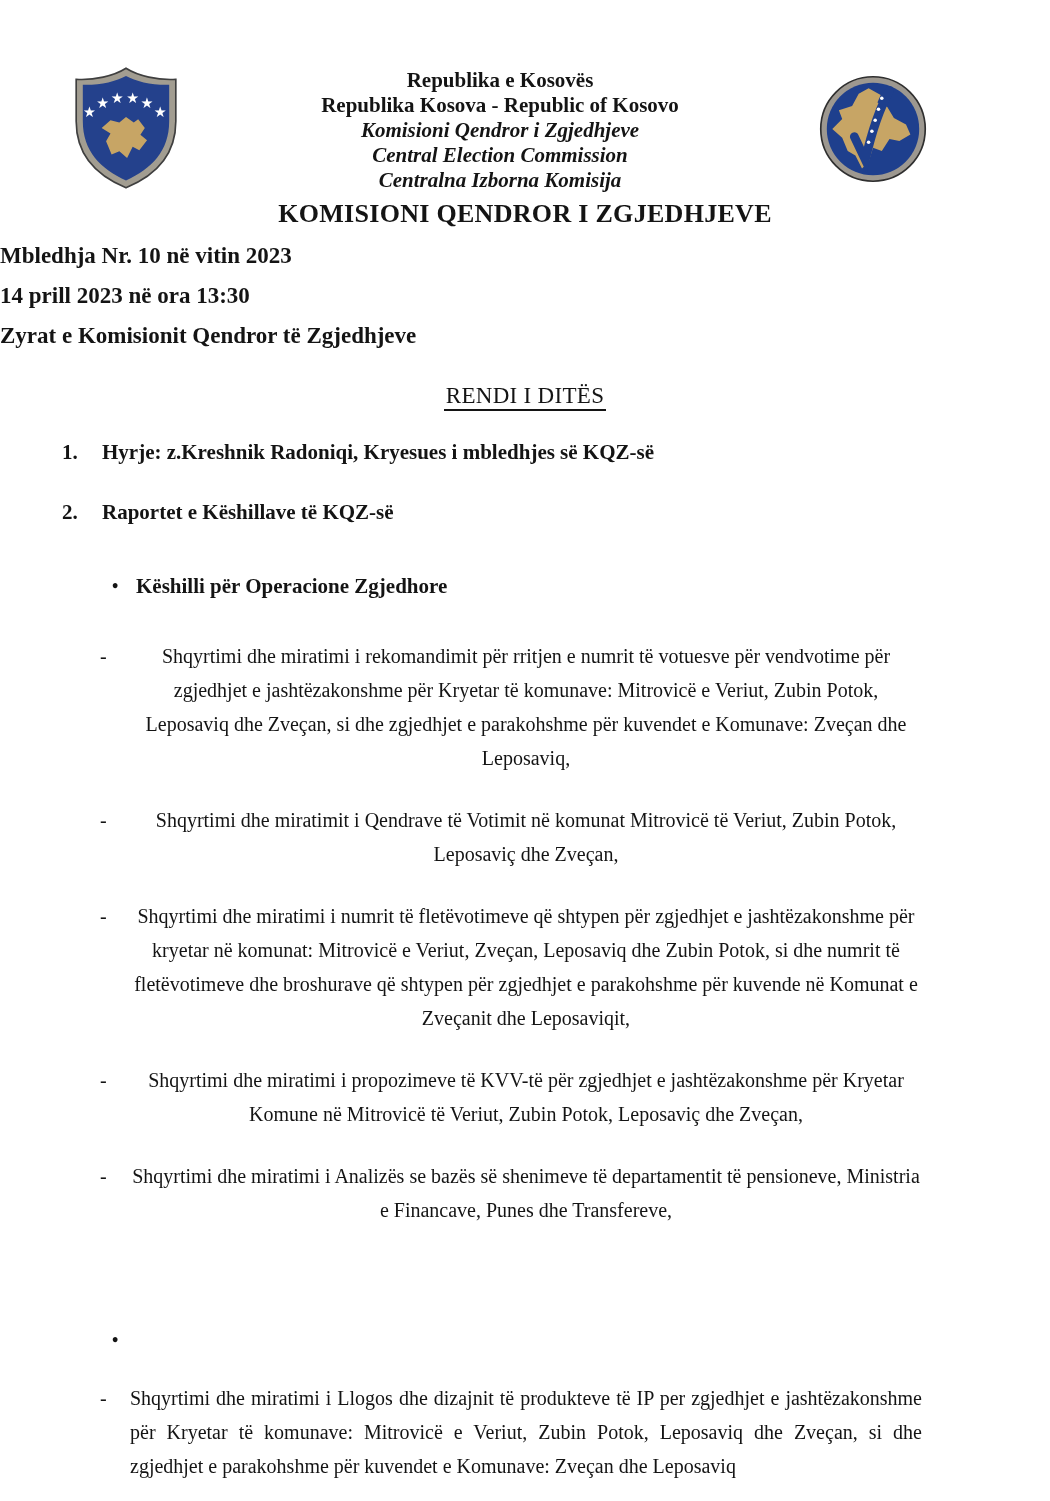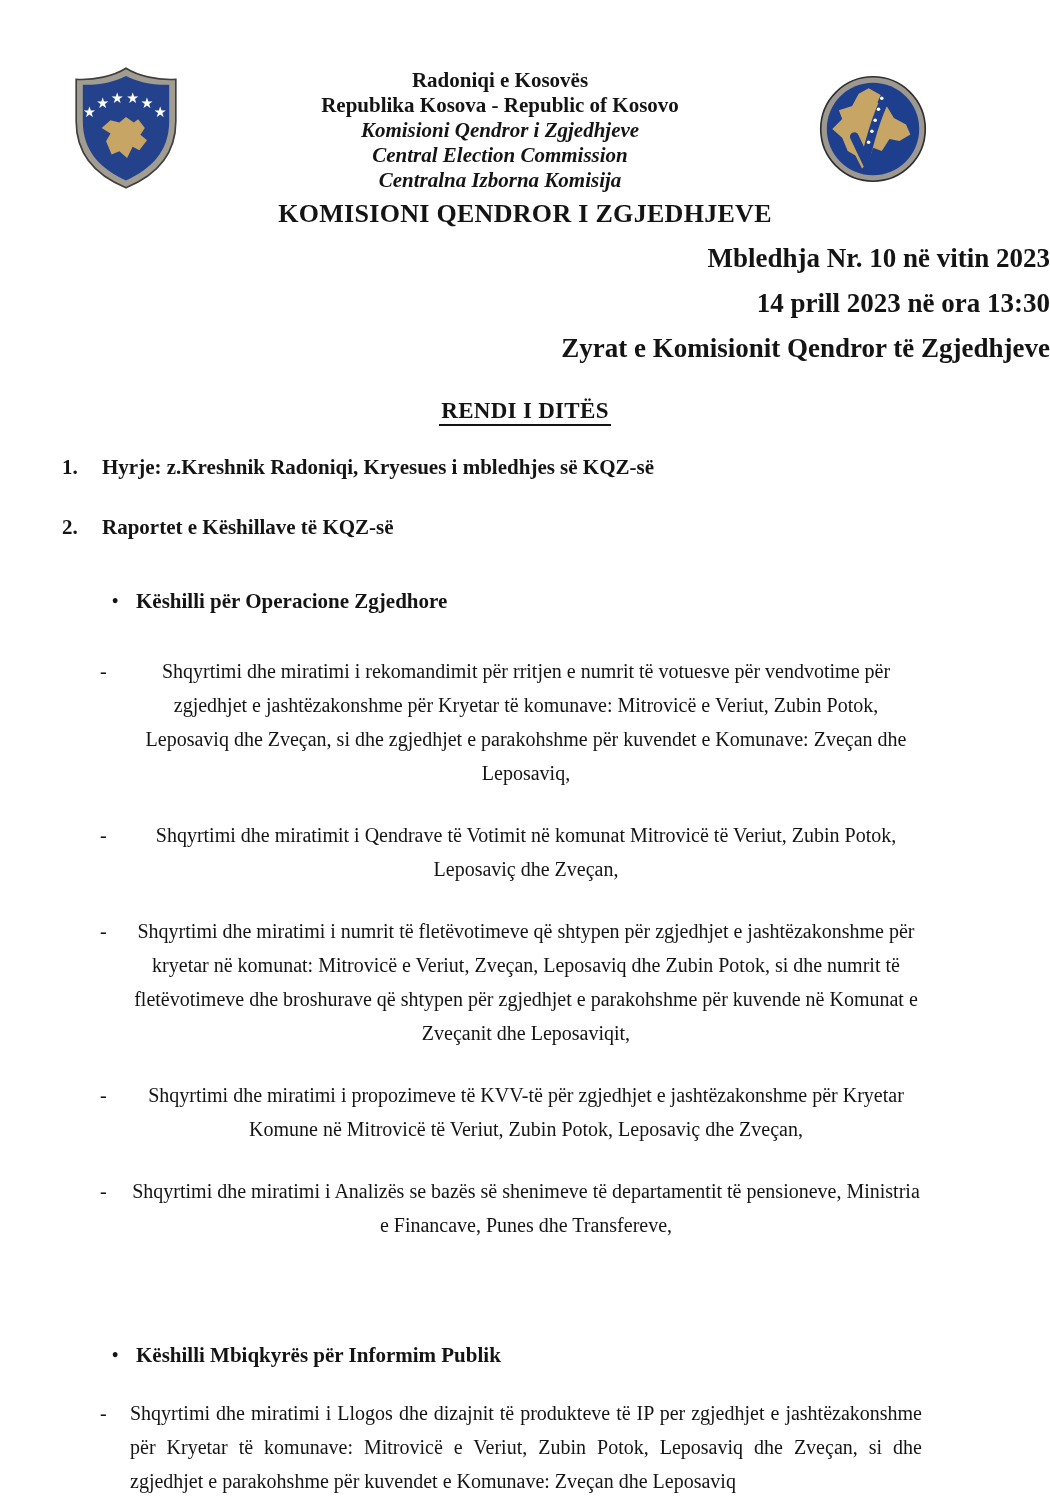--- a/index.html
+++ b/index.html
@@ -17,24 +17,24 @@
   
   .header { display: flex; align-items: flex-start; padding: 0 122px 0 70px; }
   .logo-left svg  { width: 112px; height: 124px; display: block; }
   .logo-right svg { width: 110px; height: 110px; display: block; margin-top: 8px; }
   .header-center { flex: 1; text-align: center; padding-top: 2px; }
   .h-line { font-size: 21px; line-height: 25px; font-weight: bold; white-space: nowrap; }
   .h-line.italic { font-style: italic; }
 
   
   .doc-title { text-align: center; font-weight: bold; font-size: 26px; margin-top: 6px; letter-spacing: 0.3px; }
-  .subtitle  { text-align: right; font-weight: bold; font-size: 27px; margin-top: 14px; }
+  .subtitle  { text-align: left; font-weight: bold; font-size: 23px; margin-top: 14px; }
   .subtitle.italic { }
 
-  .agenda-heading { text-align: center; margin-top: 34px; font-size: 23px; font-weight: bold; letter-spacing: 0.3px; }
+  .agenda-heading { text-align: center; margin-top: 34px; font-size: 23px; font-weight: normal; letter-spacing: 0.3px; }
   .agenda-heading span { border-bottom: 2.5px solid #141414; padding: 0 2px 1px 2px; }
 
   
   .num-item { display: flex; margin-left: 62px; font-weight: bold; font-size: 21px; line-height: 26px; }
   .num-item .num { width: 40px; flex: none; }
   .num-item.first  { margin-top: 30px; }
   .num-item.second { margin-top: 34px; }
 
   
   .council-header { display: flex; margin-left: 112px; font-weight: bold; font-size: 21px; line-height: 26px; }
@@ -68,21 +68,21 @@
           <text x="42" y="33">★</text>
           <text x="56" y="33">★</text>
           <text x="69" y="38">★</text>
           <text x="81" y="46">★</text>
         </g>
         <path d="M50 46 L57 51 L61 48 L67 56 L63 62 L69 67 L62 76 L56 73 L51 83 L44 77 L37 80 L32 68 L36 61 L28 56 L36 49 L44 51 Z" fill="#c7a565"></path>
       </svg>
     </div>
 
     <div class="header-center">
-      <div class="h-line">Radoniqi e Kosovës</div>
+      <div class="h-line">Republika e Kosovës</div>
       <div class="h-line">Republika Kosova - Republic of Kosovo</div>
       <div class="h-line italic">Komisioni Qendror i Zgjedhjeve</div>
       <div class="h-line italic">Central Election Commission</div>
       <div class="h-line italic">Centralna Izborna Komisija</div>
     </div>
 
     <div class="logo-right">
       <svg viewBox="0 0 100 100" xmlns="http://www.w3.org/2000/svg">
         <circle cx="50" cy="50" r="47.5" fill="#9d9890" stroke="#2f2f2f" stroke-width="1.5"></circle>
         <circle cx="50" cy="50" r="42" fill="#1e3f8d"></circle>
@@ -143,21 +143,20 @@
     <p>Shqyrtimi dhe miratimi i propozimeve të KVV-të për zgjedhjet e jashtëzakonshme për Kryetar Komune në Mitrovicë të Veriut, Zubin Potok, Leposaviç dhe Zveçan,</p>
   </div>
 
   <div class="dash-item gap">
     <span class="dash">-</span>
     <p>Shqyrtimi dhe miratimi i Analizës se bazës së shenimeve të departamentit të pensioneve, Ministria e Financave, Punes dhe Transfereve,</p>
   </div>
 
   <div class="council-header info">
     <span class="bullet">•</span>
-    <span class="title">Këshilli Mbiqkyrës për Informim Publik</span>
   </div>
 
   <div class="dash-item gap-info justify">
     <span class="dash">-</span>
     <p>Shqyrtimi dhe miratimi i Llogos dhe dizajnit të produkteve të IP per zgjedhjet e jashtëzakonshme për Kryetar të komunave: Mitrovicë e Veriut, Zubin Potok, Leposaviq dhe Zveçan, si dhe zgjedhjet e parakohshme për kuvendet e Komunave: Zveçan dhe Leposaviq</p>
   </div>
 
 </div>
 
 </body></html>

